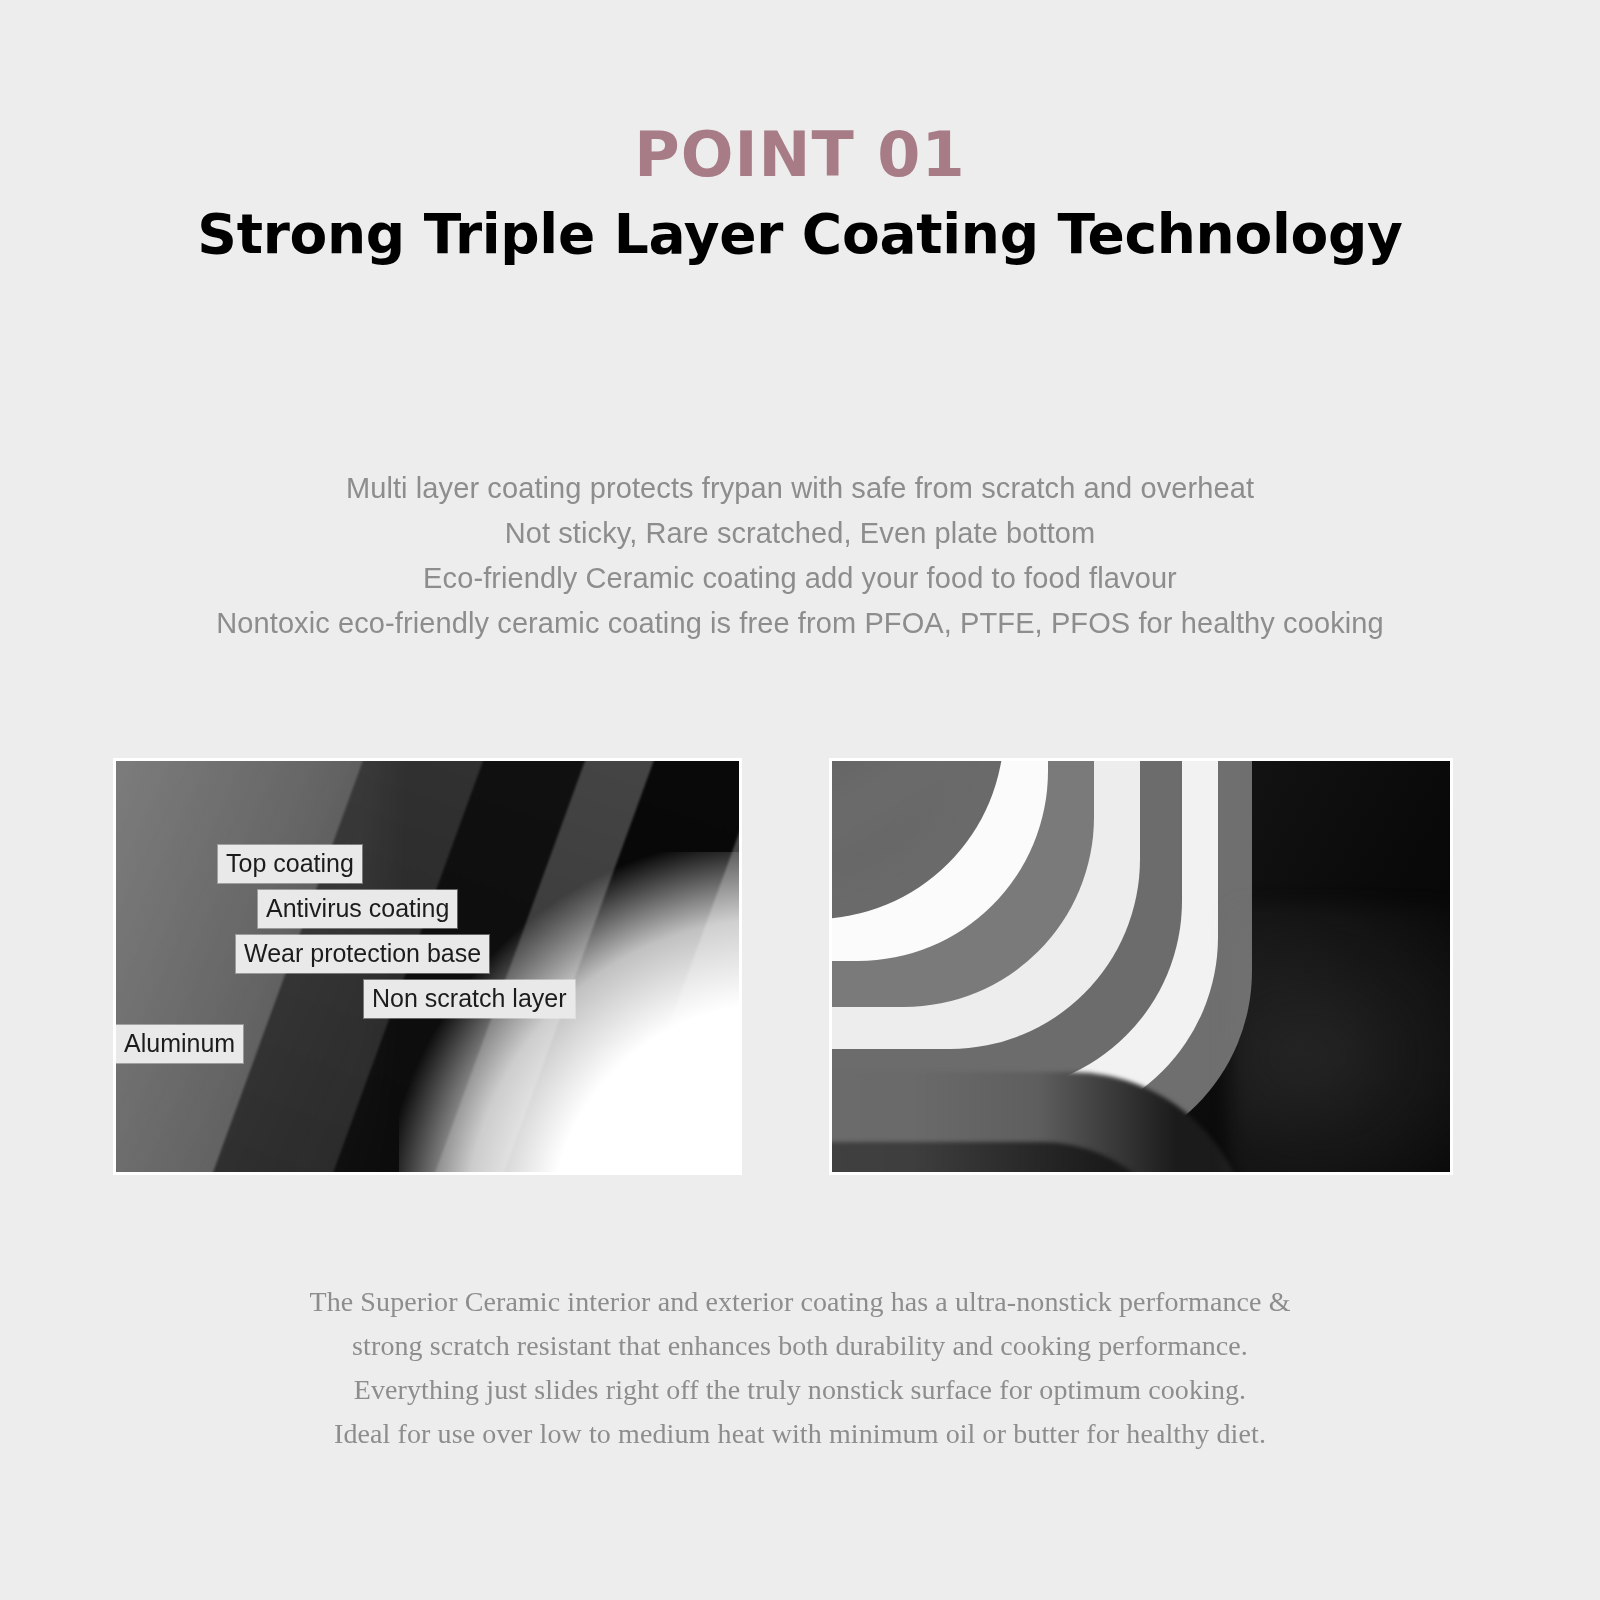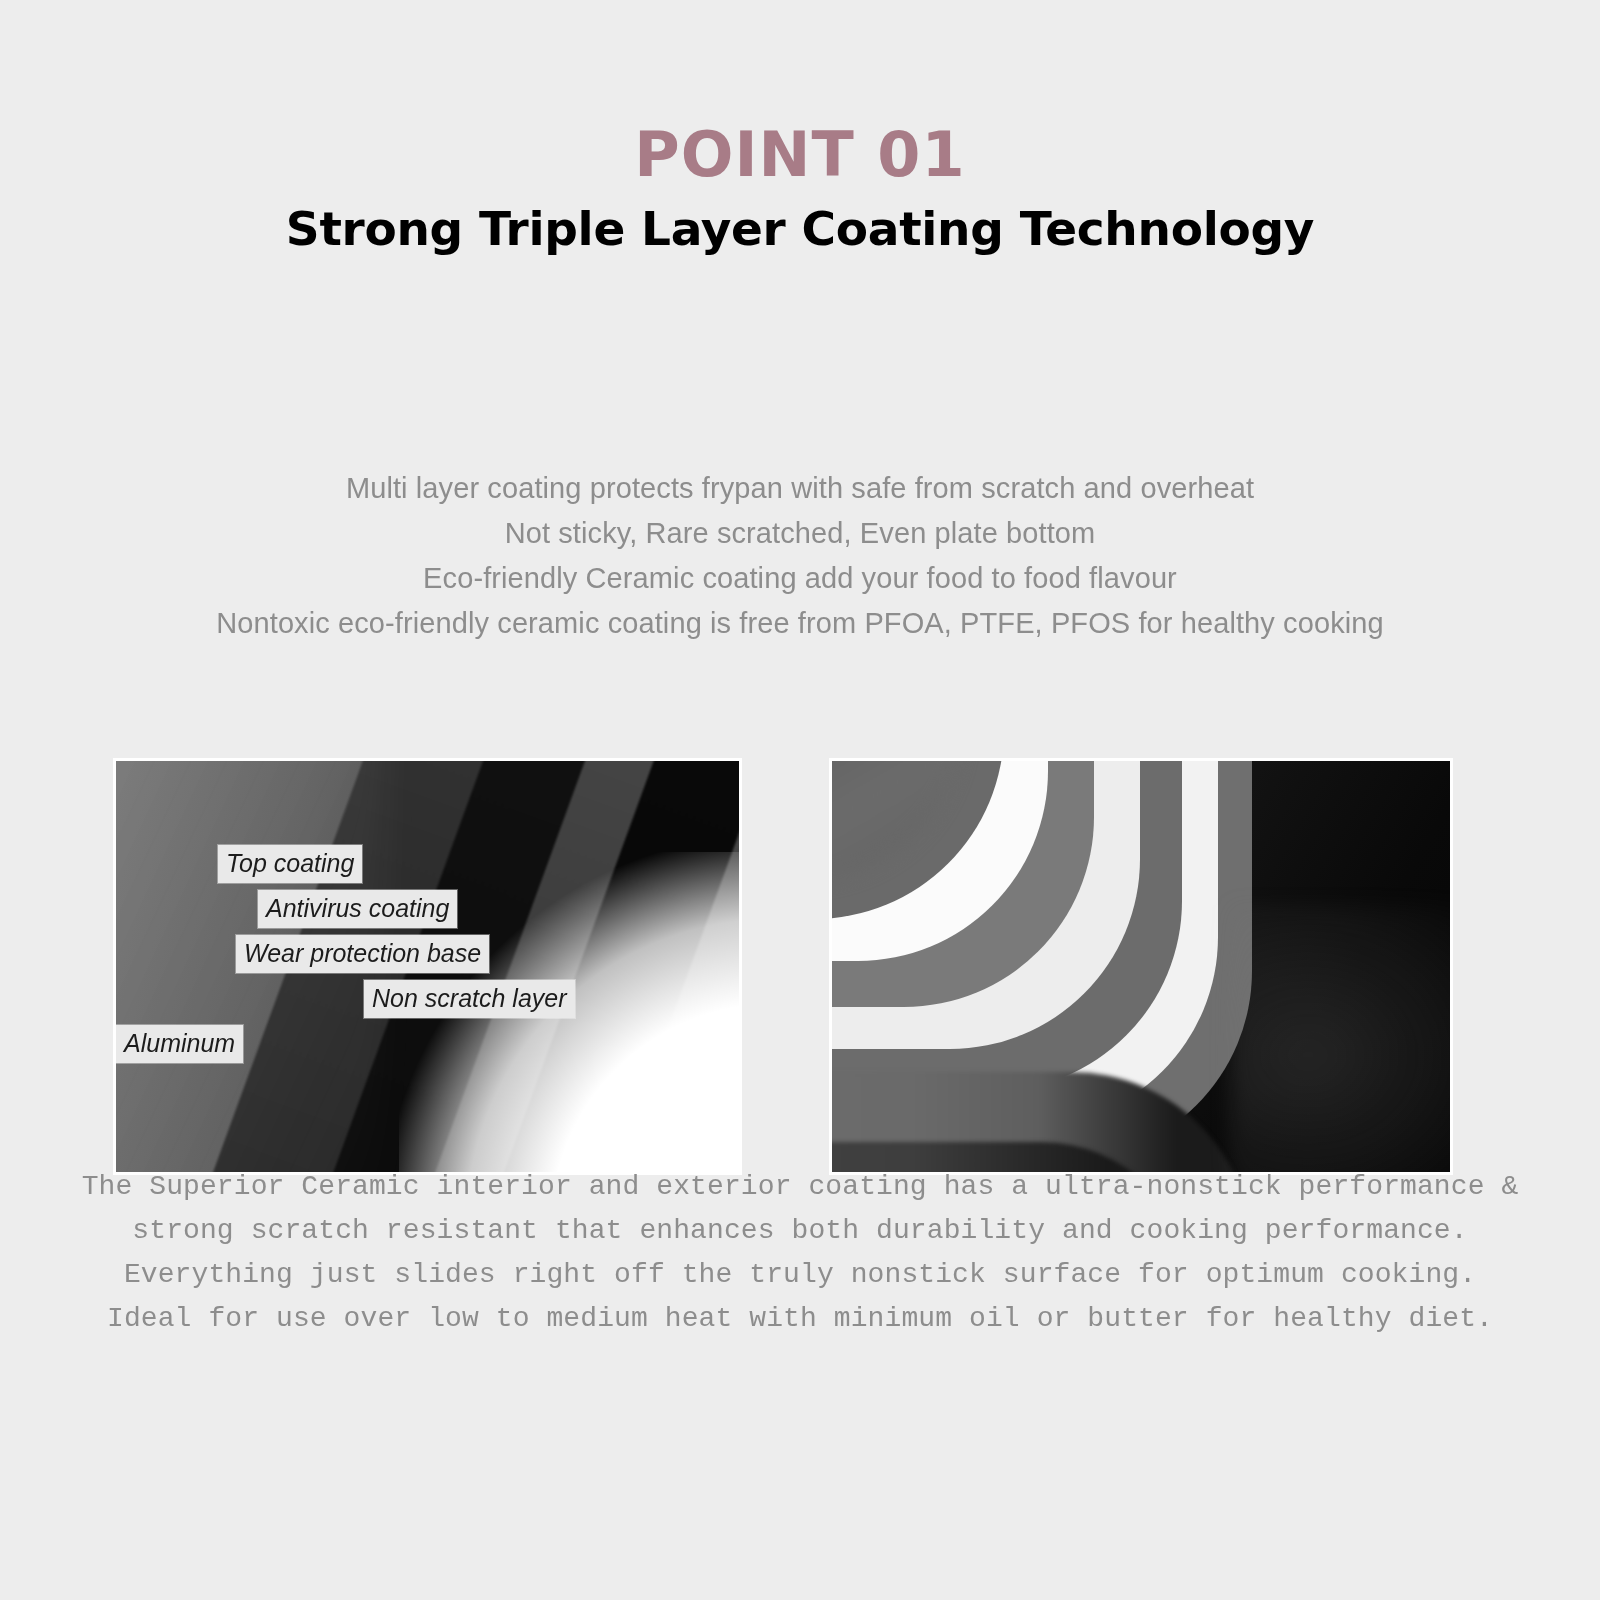--- a/index.html
+++ b/index.html
@@ -34,21 +34,21 @@
     font-family: "DejaVu Sans", sans-serif;
     font-size: 62px;
     font-weight: 700;
     letter-spacing: 1px;
     color: #a87c87;
     line-height: 1.05;
     margin: 0;
   }
   .subtitle {
     font-family: "DejaVu Sans", sans-serif;
-    font-size: 47px;
+    font-size: 55px;
     font-weight: 700;
     color: #000000;
     line-height: 1.2;
     margin: 14px 0 0 0;
     letter-spacing: -0.3px;
   }
 
   
   .intro {
     position: absolute;
@@ -64,21 +64,20 @@
   }
   .intro .line { display: block; white-space: nowrap; text-align: center; }
 
   
   .images {
     position: absolute;
     top: 758px;
     left: 113px;
     width: 1340px;
     height: 417px;
-    font-style: italic;
   }
   .photo {
     position: absolute;
     top: 0;
     height: 417px;
     border: 3px solid #ffffff;
     box-sizing: border-box;
     overflow: hidden;
     background: #1a1a1a;
   }
@@ -214,25 +213,25 @@
     top: 35%;
     width: 260px;
     height: 300px;
     background: radial-gradient(ellipse at 30% 50%, rgba(120,120,120,0.25), rgba(0,0,0,0));
     filter: blur(10px);
   }
 
   
   .outro {
     position: absolute;
-    top: 1165px;
+    top: 1280px;
     left: 0;
     width: 1600px;
     text-align: center;
-    font-family: Liberation Mono, monospace;
+    font-family: Liberation Serif, serif;
     font-size: 28px;
     color: #8d8d8d;
     line-height: 44px;
     letter-spacing: 0.1px;
   }
   .outro .line { display: block; white-space: nowrap; }
 </style>
 </head>
 <body>
 

